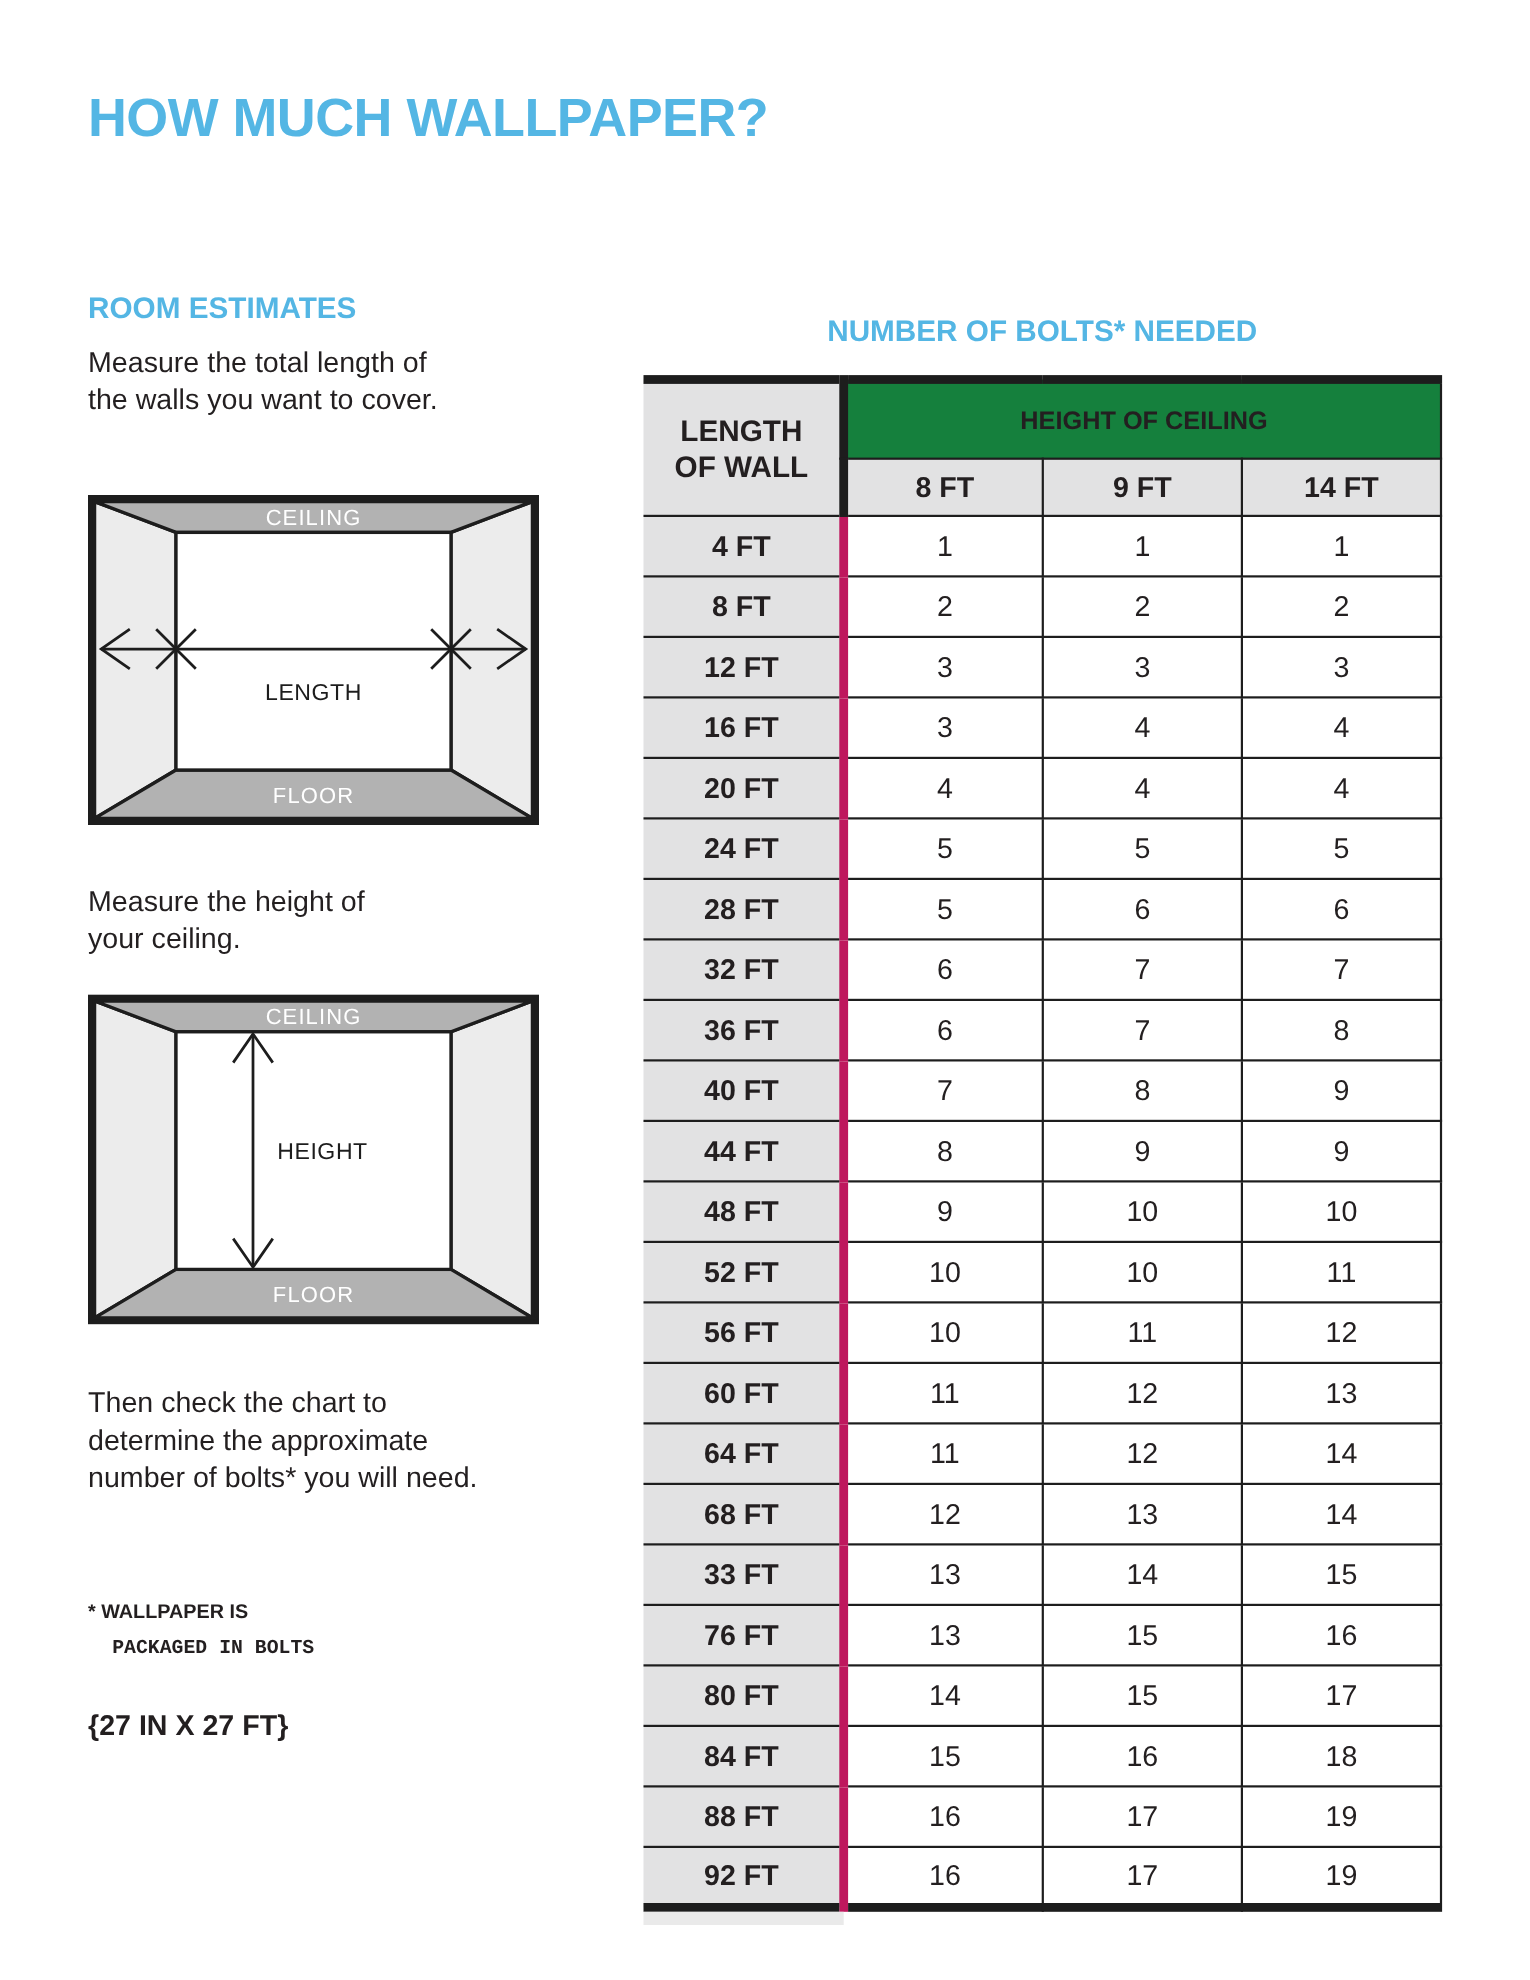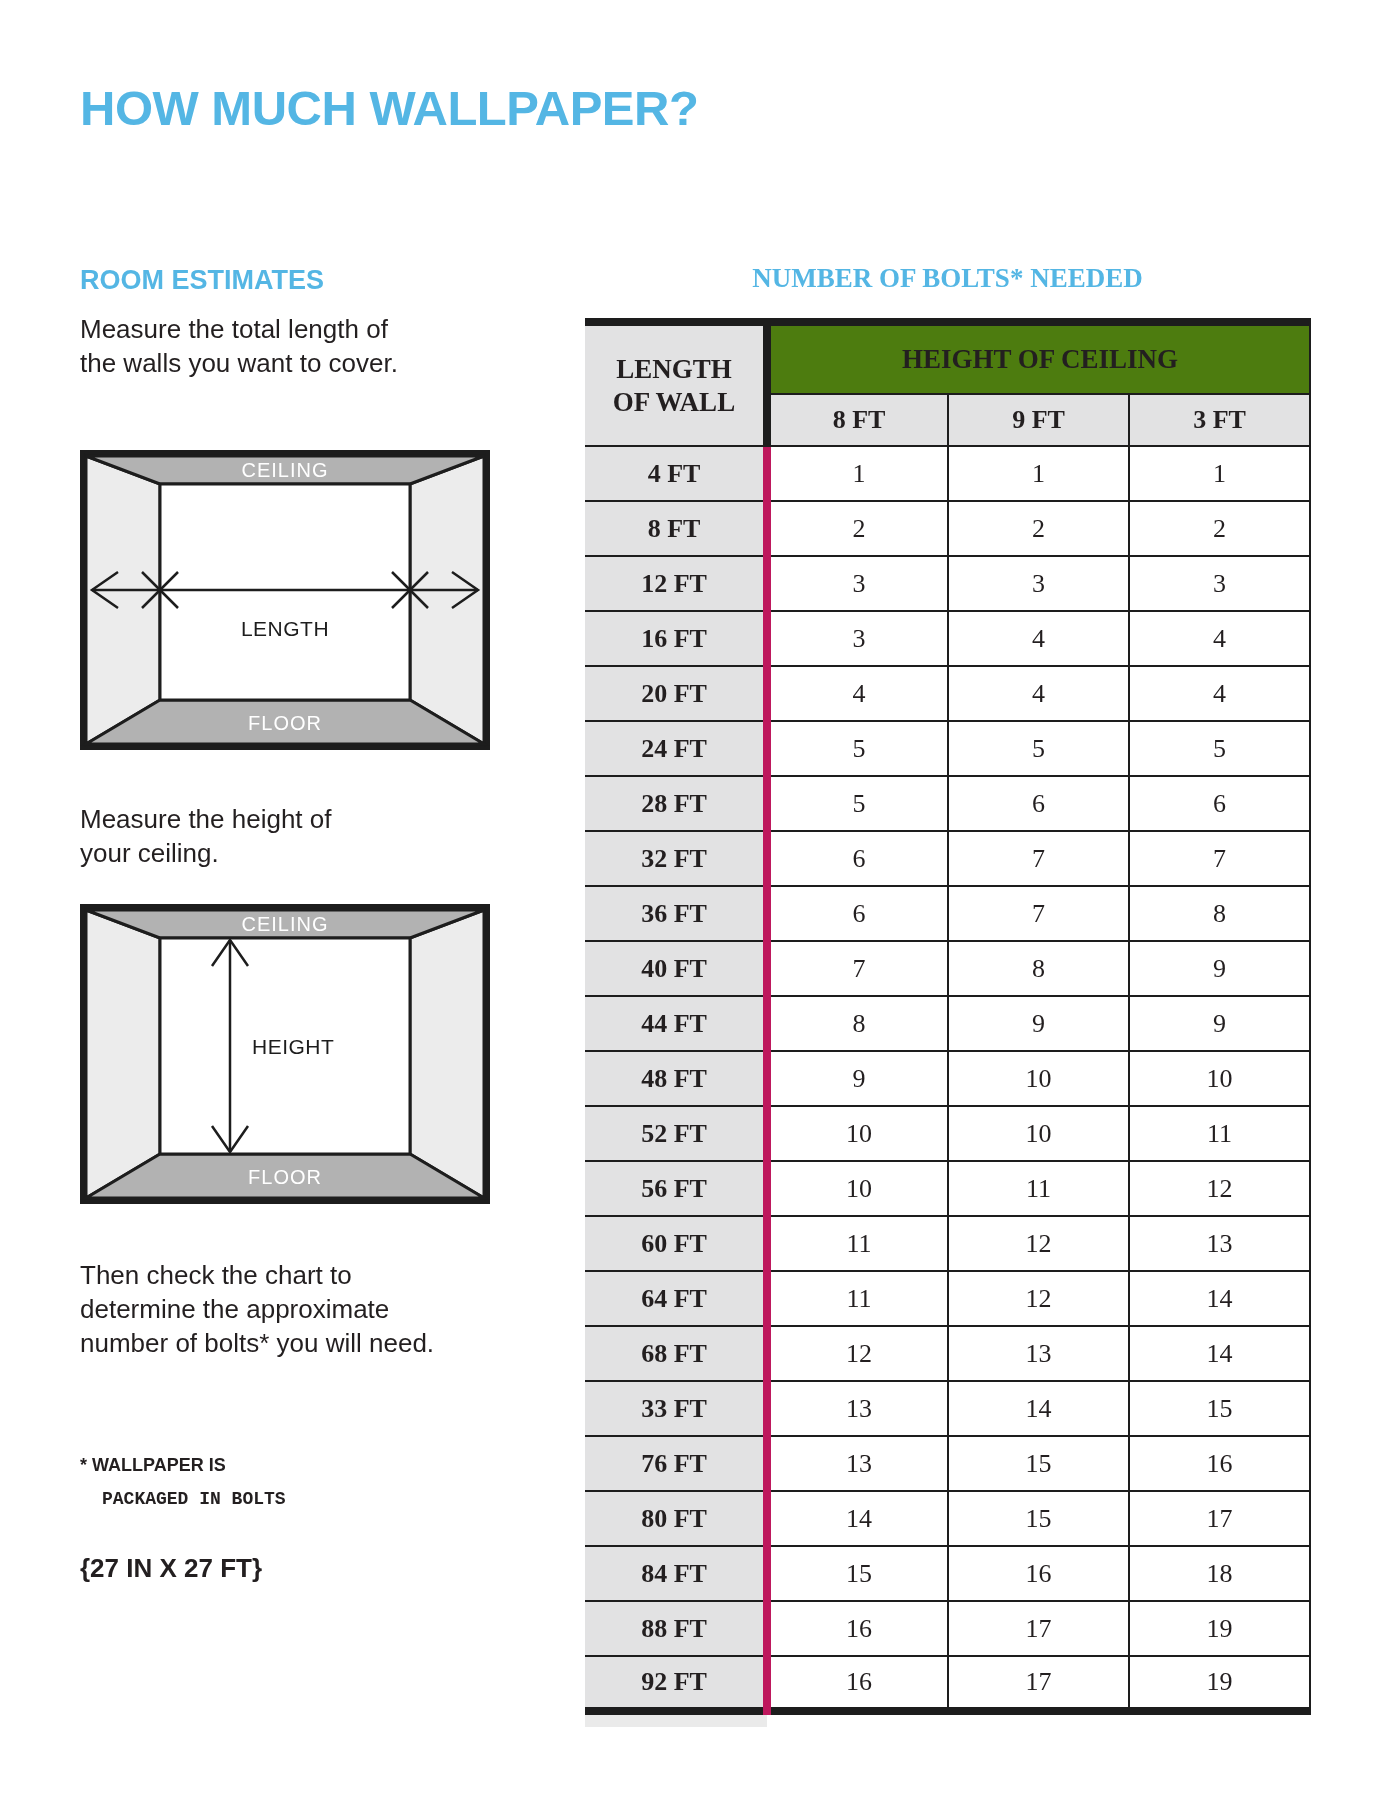--- a/index.html
+++ b/index.html
@@ -10,21 +10,21 @@
     font-family:"Liberation Sans","DejaVu Sans",sans-serif;
     color:#231f20;
     margin-top:20px;
   }
   .page-title {
     position:absolute; left:80px; top:60px;
     font-size:49px; font-weight:bold; letter-spacing:-0.5px;
     color:#54B6E4;
   }
   .left-col { position:absolute; left:80px; top:247px; width:430px; }
-  .right-col { position:absolute; left:585px; top:245px; width:725px;font-family:Liberation Serif, serif; }
+  .right-col { position:absolute; left:585px; top:268px; width:725px; }
   .section-heading {
     font-size:27px; font-weight:bold; color:#54B6E4; line-height:1;
   }
   .right-col .section-heading { text-align:center; }
   .body-text {
     font-size:26px; line-height:34px; white-space:pre-line; color:#231f20;
   }
   .para1 { margin-top:18px; }
   .room-svg { display:block; margin-top:70px; }
   .room-svg.second { margin-top:34px; }
@@ -39,21 +39,21 @@
     border-top:8px solid #1d1d1d; border-bottom:8px solid #1d1d1d;
   }
   .bolts-table th, .bolts-table td {
     text-align:center; vertical-align:middle; font-size:26px; color:#231f20;
   }
   .bolts-table .corner {
     background:#e2e2e3; font-weight:bold; font-size:27px; line-height:33px;
     white-space:pre-line; border-right:8px solid #1d1d1d;
   }
   .bolts-table .group {
-    background:#4d7c0f; font-weight:bold; font-size:27px; height:72px;
+    background:#15803d; font-weight:bold; font-size:23px; height:72px;
     border-bottom:2px solid #1d1d1d; border-right:2px solid #1d1d1d;
   }
   .bolts-table .colhead {
     background:#e2e2e3; font-weight:bold; height:52px;
     border-left:2px solid #1d1d1d; border-right:2px solid #1d1d1d;
     border-bottom:2px solid #1d1d1d;
   }
   .bolts-table tbody tr { height:55px; }
   .bolts-table td.label {
     background:#e2e2e3; font-weight:bold;
@@ -144,21 +144,21 @@
       </colgroup>
     <thead>
           <tr>
             <th class="corner" rowspan="2">LENGTH
 OF WALL</th>
             <th class="group" colspan="3">HEIGHT OF CEILING</th>
           </tr>
           <tr>
             <th class="colhead">8 FT</th>
             <th class="colhead">9 FT</th>
-            <th class="colhead">3 FT</th>
+            <th class="colhead">14 FT</th>
           </tr>
         </thead>
         <tbody>
           <tr>
             <td class="label">4 FT</td>
             <td class="val">1</td>
             <td class="val">1</td>
             <td class="val">1</td>
           </tr>
           <tr>

